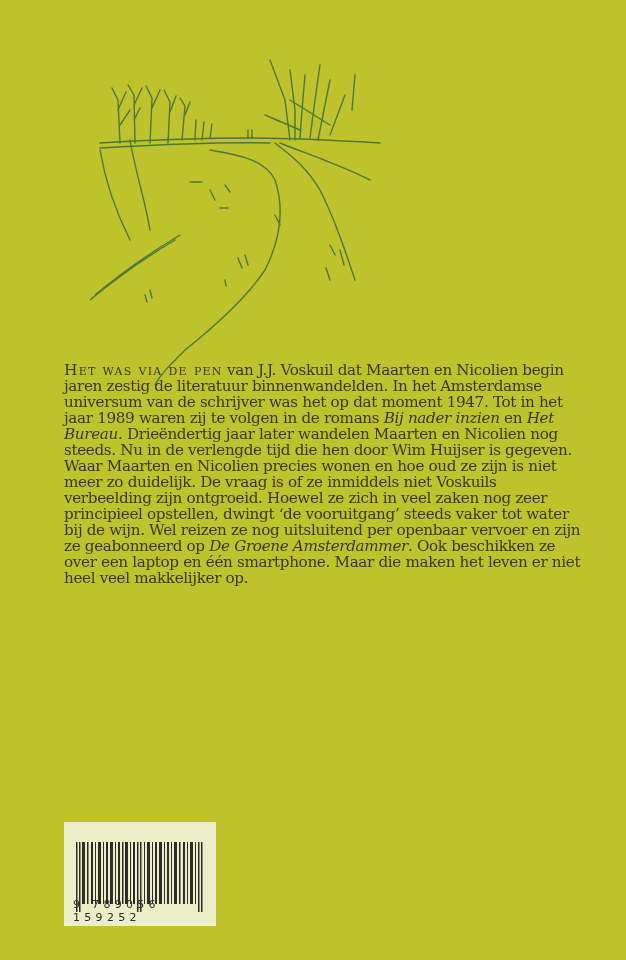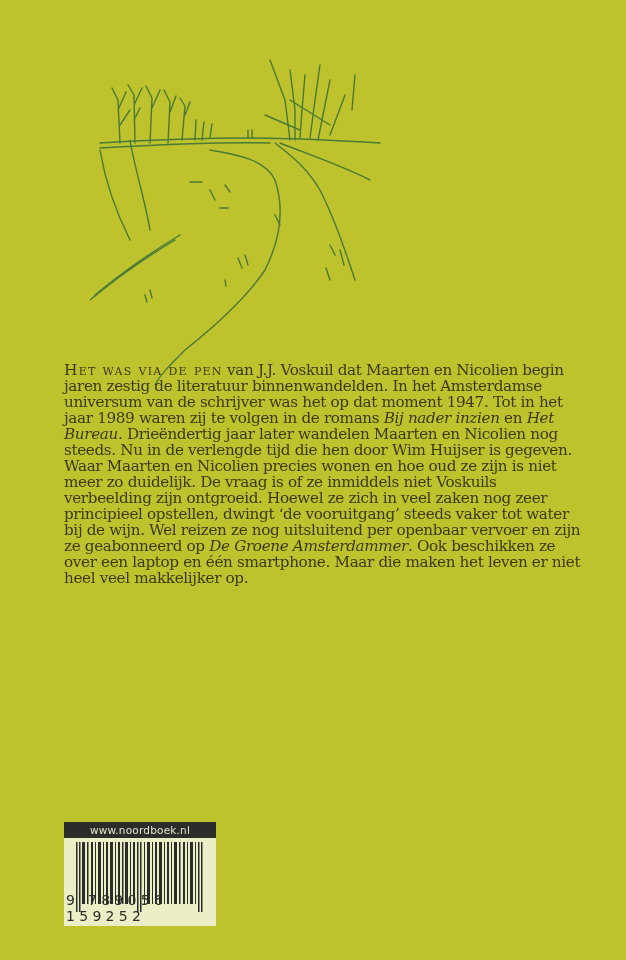--- a/index.html
+++ b/index.html
@@ -30,21 +30,21 @@
     }
     .barcode-url {
       height: 16px; background: #2c2c2a; color: #e4e6cf;
       font-family: "DejaVu Sans", "Liberation Sans", sans-serif;
       font-size: 10.5px; line-height: 16px; text-align: center; letter-spacing: 0.2px;
     }
     .bars { position: absolute; left: 8px; top: 20px; width: 136px; height: 70px; }
     .barcode-digits {
       position: absolute; left: 0; right: 0; bottom: 2px;
       font-family: "DejaVu Sans", "Liberation Sans", sans-serif;
-      font-size: 14px; color: #2c2c2a; letter-spacing: 4.3px; padding-left: 2px;
+      font-size: 11px; color: #2c2c2a; letter-spacing: 4.3px; padding-left: 9px;
     }
   </style>
 </head>
 <body>
 
 <div class="cover">
 
   <div class="illustration">
     <svg viewBox="0 0 340 345" fill="none" stroke="#4a7a36" stroke-width="1.4" stroke-linecap="round" stroke-linejoin="round">
 
@@ -82,21 +82,20 @@
       <path d="M120 150 L125 160 M135 145 L140 152 M55 255 L57 262 M60 250 L62 258"></path>
       <path d="M148 218 L152 228 M155 215 L158 225 M135 240 L136 246 M185 175 L190 185"></path>
       <path d="M240 205 L245 215 M250 210 L254 225 M236 228 L240 240"></path>
       <path d="M100 142 L112 142 M130 168 L138 168"></path>
     </svg>
   </div>
 
   <p class="blurb"><span class="lead">Het was via de pen</span><span> van J.J. Voskuil dat Maarten en Nicolien begin jaren zestig de literatuur binnenwandelden. In het Amsterdamse universum van de schrijver was het op dat moment 1947. Tot in het jaar 1989 waren zij te volgen in de romans </span><em>Bij nader inzien</em><span> en </span><em>Het Bureau</em><span>. Drieëndertig jaar later wandelen Maarten en Nicolien nog steeds. Nu in de verlengde tijd die hen door Wim Huijser is gegeven. Waar Maarten en Nicolien precies wonen en hoe oud ze zijn is niet meer zo duidelijk. De vraag is of ze inmiddels niet Voskuils verbeelding zijn ontgroeid. Hoewel ze zich in veel zaken nog zeer principieel opstellen, dwingt ‘de vooruitgang’ steeds vaker tot water bij de wijn. Wel reizen ze nog uitsluitend per openbaar vervoer en zijn ze geabonneerd op </span><em>De Groene Amsterdammer</em><span>. Ook beschikken ze over een laptop en één smartphone. Maar die maken het leven er niet heel veel makkelijker op.</span></p>
 
   <div class="barcode-block">
-    <div class="barcode-url">www.noordboek.nl</div>
     <svg class="bars" viewBox="0 0 136 70" preserveAspectRatio="none">
       <g fill="#2c2c2a">
         <rect x="4" y="0" width="1.5" height="70"></rect>
           <rect x="7" y="0" width="1.5" height="70"></rect>
         <rect x="10" y="0" width="3" height="62"></rect>
           <rect x="15" y="0" width="1.5" height="62"></rect>
         <rect x="19" y="0" width="2" height="62"></rect>
           <rect x="23" y="0" width="1" height="62"></rect>
         <rect x="26" y="0" width="3" height="62"></rect>
           <rect x="31" y="0" width="1" height="62"></rect>

